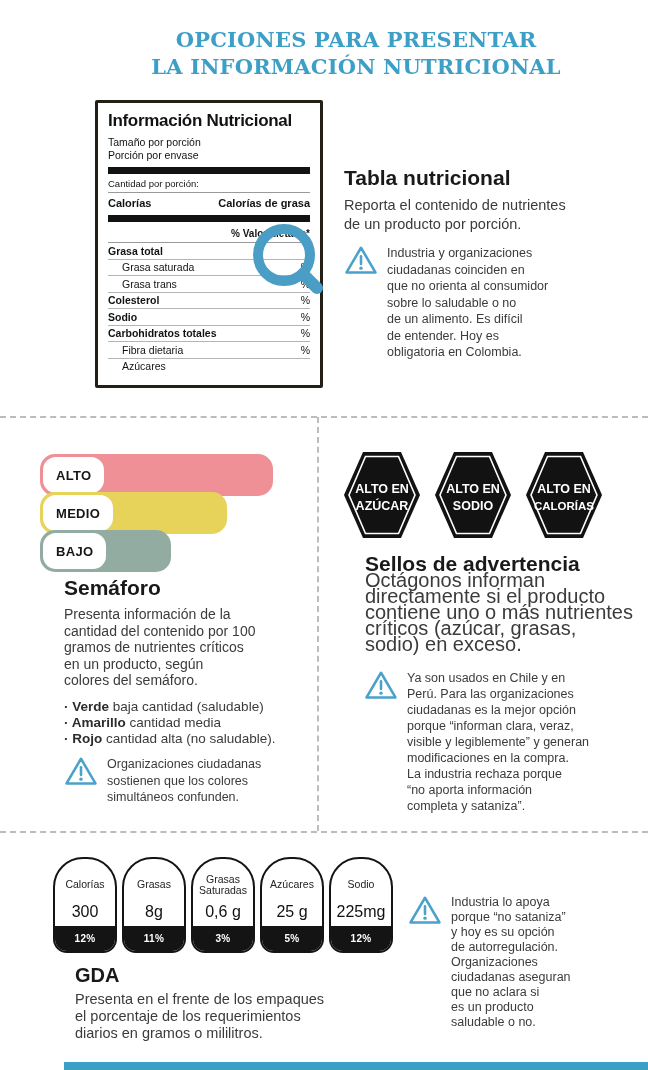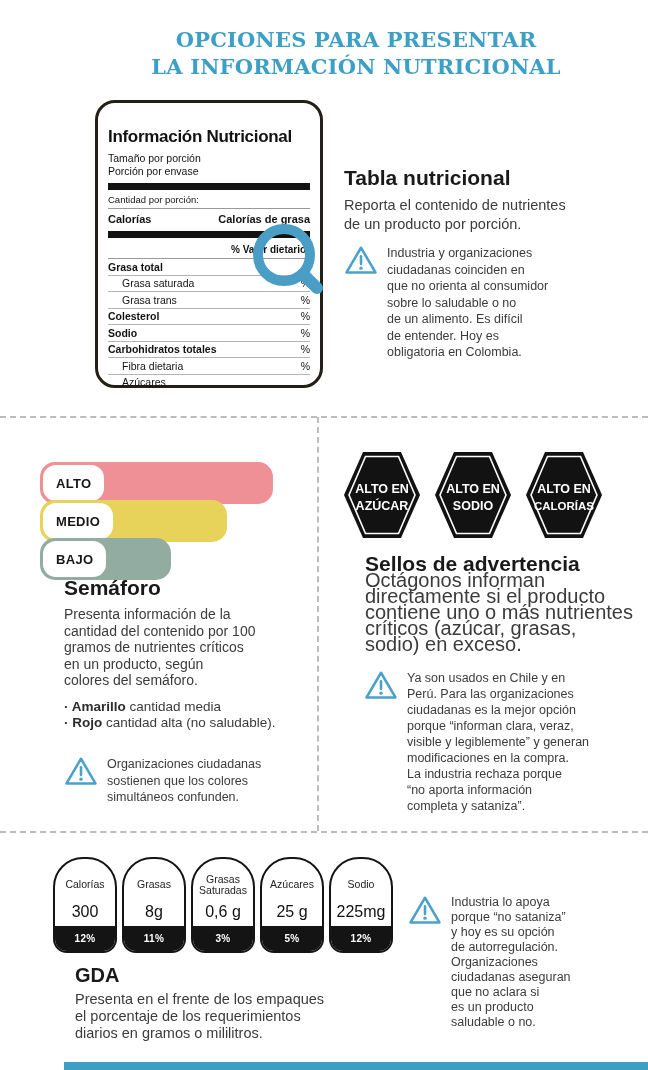--- a/index.html
+++ b/index.html
@@ -11,22 +11,22 @@
   
   .main-title {
     position:absolute; top:26px; left:0; width:648px; text-align:center;
     font-family:"DejaVu Serif", serif; font-weight:bold; font-size:21px;
     line-height:27px; color:#3C9FC6; letter-spacing:0.2px;margin-left:32px;
   }
 
   
   .nlabel {
     position:absolute; left:95px; top:100px; width:228px; height:288px;
-    border:3px solid #241f16; border-radius:20px; background:#fff;
-    padding:24px 10px; box-sizing:border-box; color:#121212;
+    border:3px solid #241f16; border-radius:2px; background:#fff;
+    padding:8px 10px; box-sizing:border-box; color:#121212;
   }
   .nl-title { font-size:17px; font-weight:bold; letter-spacing:-0.3px; margin:0 0 5px 0; }
   .nl-small { font-size:10.5px; line-height:13px; }
   .nl-thick { height:7px; background:#121212; margin:5px 0 4px 0; }
   .nl-cant  { font-size:9.5px; padding:0 0 3px 0; border-bottom:1px solid #9a9a9a; }
   .nl-cal   { display:flex; justify-content:space-between; font-size:11px; font-weight:bold; padding:4px 0 1px 0; }
   .nl-dv    { text-align:right; font-size:10px; font-weight:bold; padding:2px 0 3px 0; border-bottom:1px solid #9a9a9a; }
   .nl-row   { display:flex; justify-content:space-between; align-items:center;
               font-size:10.5px; height:15.5px; border-bottom:1px solid #b5b5b5; }
   .nl-row:last-child { border-bottom:none; }
@@ -41,21 +41,21 @@
   .body-text { position:absolute; white-space:pre-line; color:#3b3b3b; }
   .warn { position:absolute; display:flex; }
   .warn svg { flex:none; margin-right:9px; }
   .warn-text { white-space:pre-line; font-size:12.5px; line-height:16.5px; color:#3b3b3b; }
 
   
   .divider-h { position:absolute; left:0; width:648px; height:0; border-top:2px dashed #bcbcbc; }
   .divider-v { position:absolute; left:317px; top:417px; height:414px; width:0; border-left:2px dashed #bcbcbc; }
 
   
-  .bar { position:absolute; left:40px; height:42px; border-radius:15px;margin-top:8px; }
+  .bar { position:absolute; left:40px; height:42px; border-radius:15px; }
   .bar-alto  { top:454px; width:233px; background:#EF9096; }
   .bar-medio { top:492px; width:187px; background:#E8D35A; }
   .bar-bajo  { top:530px; width:131px; background:#93ACA1; }
   .bar .pill {
     position:absolute; left:3px; top:3px; bottom:3px; background:#fff;
     border-radius:13px; display:inline-flex; align-items:center;
     padding:0 13px; font-weight:bold; font-size:13px; color:#161616; letter-spacing:0.3px;
   }
   .bullets { position:absolute; left:64px; top:699px; font-size:13.5px; line-height:15.8px; color:#3b3b3b; }
   .bullets .term { font-weight:bold; color:#2c2c2c; }
@@ -175,20 +175,21 @@
     <span class="pill">BAJO</span>
   </div>
 
   <div class="h1" style="left:64px; top:576px;">Semáforo</div>
   <div class="body-text" style="left:64px; top:606px; font-size:14px; line-height:16.5px;">Presenta información de la
 cantidad del contenido por 100
 gramos de nutrientes críticos
 en un producto, según
 colores del semáforo.</div>
   <div class="bullets">
+    <div><span class="term">· Verde</span><span> baja cantidad (saludable)</span></div>
     <div><span class="term">· Amarillo</span><span> cantidad media</span></div>
     <div><span class="term">· Rojo</span><span> cantidad alta (no saludable).</span></div>
   </div>
   <div class="warn" style="left:64px; top:756px;">
     <svg width="34" height="31" viewBox="0 0 40 36">
       <path d="M20 3 L37 32 H3 Z" fill="none" stroke="#4AA1CB" stroke-width="3" stroke-linejoin="round"></path>
       <line x1="20" y1="13" x2="20" y2="22" stroke="#4AA1CB" stroke-width="3" stroke-linecap="round"></line>
       <circle cx="20" cy="27" r="2" fill="#4AA1CB"></circle>
     </svg>
     <div class="warn-text">Organizaciones ciudadanas

